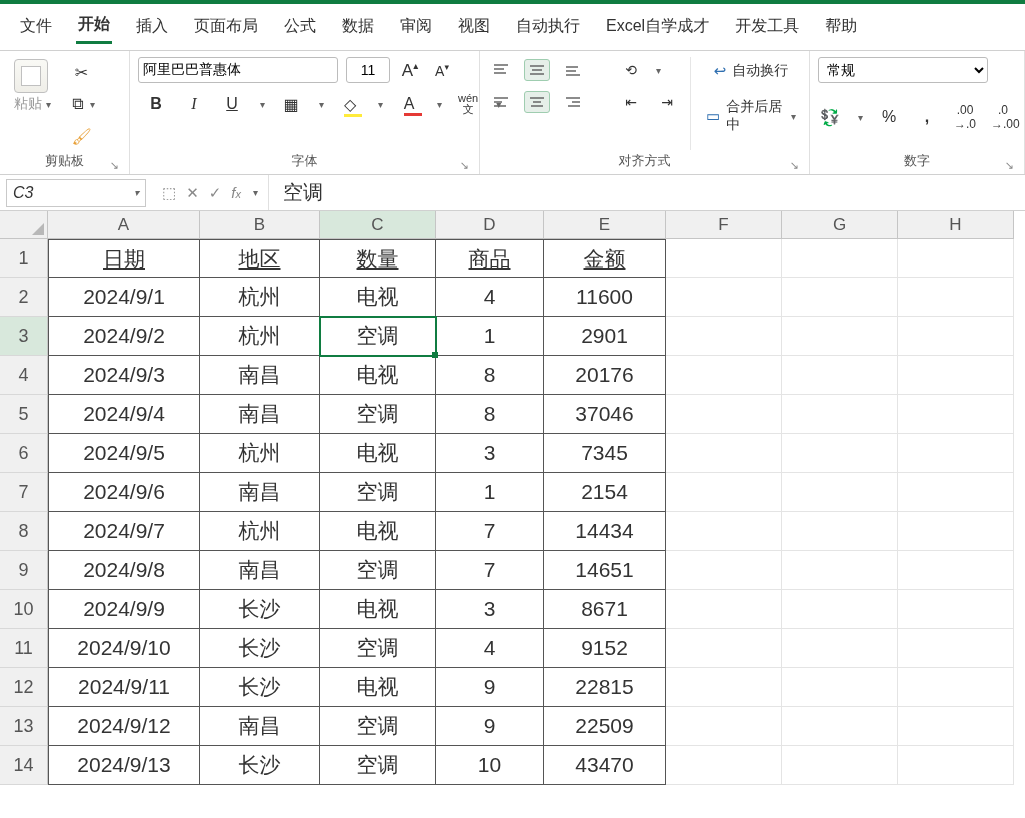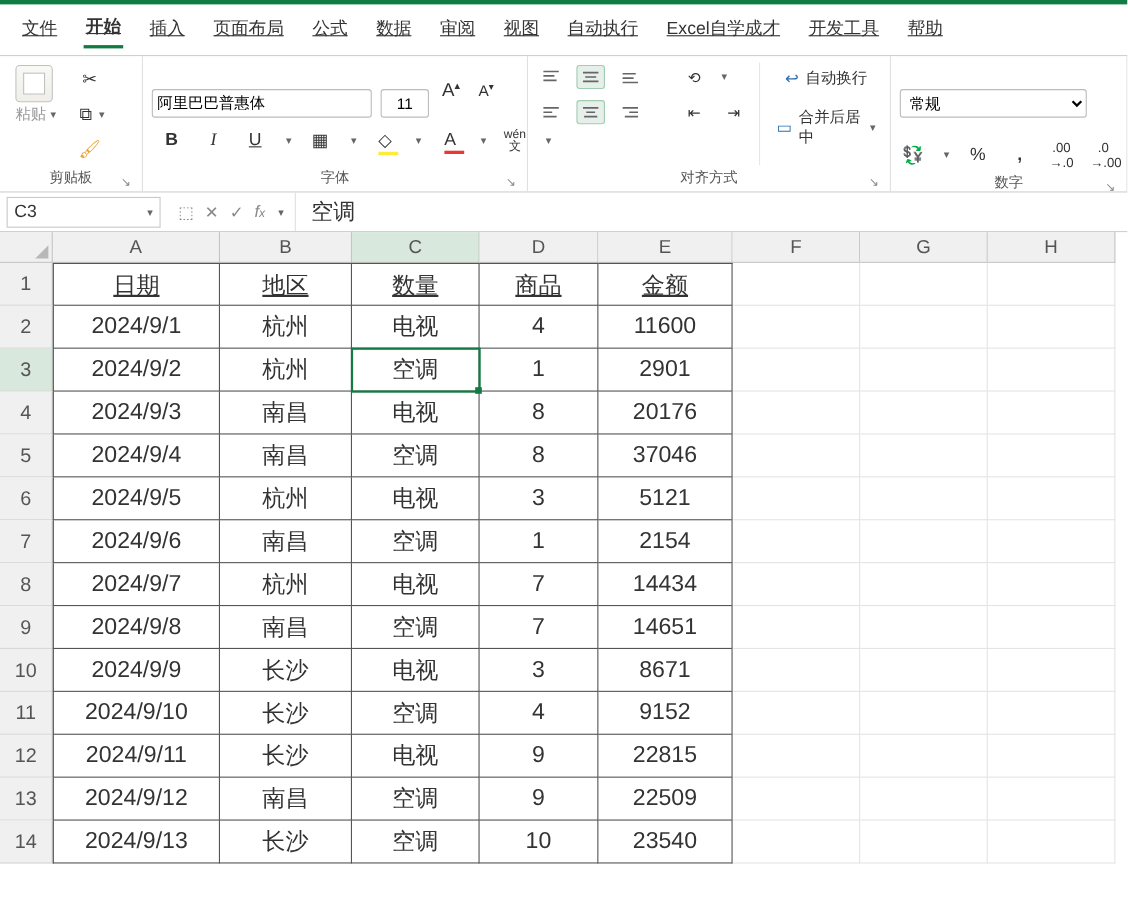--- a/index.html
+++ b/index.html
@@ -1,48 +1,48 @@
 <!DOCTYPE html>
 <html><head>
 <meta charset="utf-8">
 <style>
   * { box-sizing: border-box; margin: 0; padding: 0; }
   body { font-family: "Microsoft YaHei", Arial, sans-serif; font-size: 14px; background: #fff; color: #333; overflow: hidden; width: 1025px; height: 818px; }
   .titlebar { height: 4px; background: #107c41; }
   
-  .tabs { display: flex; align-items: center; gap: 22px; padding: 8px 10px 6px 18px; border-bottom: 1px solid #d0d0d0; text-decoration: underline; }
+  .tabs { display: flex; align-items: center; gap: 22px; padding: 8px 10px 6px 18px; border-bottom: 1px solid #d0d0d0; }
   .tab { font-size: 16px; color: #333; cursor: pointer; padding: 2px 2px 6px 2px; }
   .tab.active { font-weight: 600; border-bottom: 3px solid #107c41; }
   
   .ribbon { display: flex; border-bottom: 1px solid #d0d0d0; height: 124px; }
   .group { border-right: 1px solid #e0e0e0; padding: 6px 8px 2px 8px; display: flex; flex-direction: column; justify-content: space-between; }
   .group-label-row { display:flex; justify-content:center; align-items:center; gap:20px; font-size:13px; color:#555; padding:2px 0; position:relative;}
   .group-label-row .dialog-launch { position:absolute; right:2px; bottom:0; font-size:11px; color:#888;}
   .group-body { display:flex; align-items:flex-start; gap:6px; flex:1;}
   .btn { display:flex; align-items:center; justify-content:center; border:1px solid transparent; border-radius:4px; cursor:pointer; padding:2px 4px; }
   .dd { font-size:10px; color:#666; margin-left:2px;}
-  select, input.combo { border:1px solid #bcbcbc; border-radius:3px; height:26px; font-size:14px; padding:0 4px; background:#fff;margin-top:24px;}
+  select, input.combo { border:1px solid #bcbcbc; border-radius:3px; height:26px; font-size:14px; padding:0 4px; background:#fff;}
   
   .clipboard-main { display:flex; flex-direction:column; align-items:flex-start; gap:2px; padding:2px 6px 0 6px;}
   .paste-icon { width:34px; height:34px; border:1px solid #c0c0c0; border-radius:4px; background:linear-gradient(#f9f9f5,#efeee8); position:relative;}
   .paste-icon::after{ content:""; position:absolute; top:6px; left:6px; right:6px; bottom:6px; background:#fff; border:1px solid #c0c0c0;}
   .clipboard-side { display:flex; flex-direction:column; gap:6px; padding-top:2px;}
   .ico { width:20px; height:20px; display:flex; align-items:center; justify-content:center; font-size:16px;}
   .font-row { display:flex; align-items:center; gap:8px;}
   .font-row2 { display:flex; align-items:center; gap:14px; padding-left:6px;}
   .tool { width:24px; text-align:center; cursor:pointer; font-size:16px;}
   .color-bar { display:inline-block; width:18px; height:3px; vertical-align:bottom;}
   
   .align-rows{ display:flex; flex-direction:column; gap:10px; }
   .align-row{ display:flex; align-items:center; gap:10px;}
   .align-box{ width:26px; height:22px; display:flex; align-items:center; justify-content:center; border-radius:3px;}
   .align-box.sel{ background:#e6efe9; border:1px solid #9fcdb0;}
   
   .formula-bar{ display:flex; align-items:center; border-bottom:1px solid #d0d0d0; height:36px;}
-  .name-box{ width:140px; border:1px solid #c9c9c9; height:28px; margin:4px 6px; display:flex; align-items:center; justify-content:space-between; padding:0 6px; font-size:16px;}
+  .name-box{ width:140px; border:1px solid #c9c9c9; height:28px; margin:4px 6px; display:flex; align-items:center; justify-content:space-between; padding:0 6px; font-size:16px;font-style:italic;}
   .fx-tools{ display:flex; align-items:center; gap:10px; padding:0 10px; color:#888; font-size:15px; border-right:1px solid #e0e0e0; height:100%;}
   .fx-val{ padding:0 14px; font-size:20px;}
   
   .grid{ display:grid; grid-template-columns: 48px 152px 120px 116px 108px 122px 116px 116px 116px; }
   .corner{ background:#f0f0f0; border-right:1px solid #c5c5c5; border-bottom:1px solid #c5c5c5; height:28px; position:relative;}
   .corner::after{ content:""; position:absolute; right:3px; bottom:3px; width:0;height:0;border-left:12px solid transparent; border-bottom:12px solid #b8b8b8;}
   .col-h{ background:#f0f0f0; border-right:1px solid #c5c5c5; border-bottom:1px solid #c5c5c5; height:28px; display:flex; align-items:center; justify-content:center; font-size:17px; color:#555; cursor:pointer;}
   .col-h.active{ background:#d8e8dc;}
   .row-h{ background:#f0f0f0; border-right:1px solid #c5c5c5; border-bottom:1px solid #d8d8d8; display:flex; align-items:center; justify-content:center; font-size:18px; color:#555; height:39px; cursor:pointer;}
   .row-h.active{ background:#d8e8dc;}
@@ -315,21 +315,21 @@
     <div class="cell data-cell">8</div>
     <div class="cell data-cell">37046</div>
     <div class="cell"></div>
     <div class="cell"></div>
     <div class="cell"></div>
     <div class="row-h">6</div>
     <div class="cell data-cell hdr-left">2024/9/5</div>
     <div class="cell data-cell">杭州</div>
     <div class="cell data-cell">电视</div>
     <div class="cell data-cell">3</div>
-    <div class="cell data-cell">5121</div>
+    <div class="cell data-cell">7345</div>
     <div class="cell"></div>
     <div class="cell"></div>
     <div class="cell"></div>
     <div class="row-h">7</div>
     <div class="cell data-cell hdr-left">2024/9/6</div>
     <div class="cell data-cell">南昌</div>
     <div class="cell data-cell">空调</div>
     <div class="cell data-cell">1</div>
     <div class="cell data-cell">2154</div>
     <div class="cell"></div>
@@ -387,17 +387,17 @@
     <div class="cell data-cell">9</div>
     <div class="cell data-cell">22509</div>
     <div class="cell"></div>
     <div class="cell"></div>
     <div class="cell"></div>
     <div class="row-h">14</div>
     <div class="cell data-cell hdr-left">2024/9/13</div>
     <div class="cell data-cell">长沙</div>
     <div class="cell data-cell">空调</div>
     <div class="cell data-cell">10</div>
-    <div class="cell data-cell">23540</div>
+    <div class="cell data-cell">43470</div>
     <div class="cell"></div>
     <div class="cell"></div>
     <div class="cell"></div>
   </div>
 
 </body></html>

